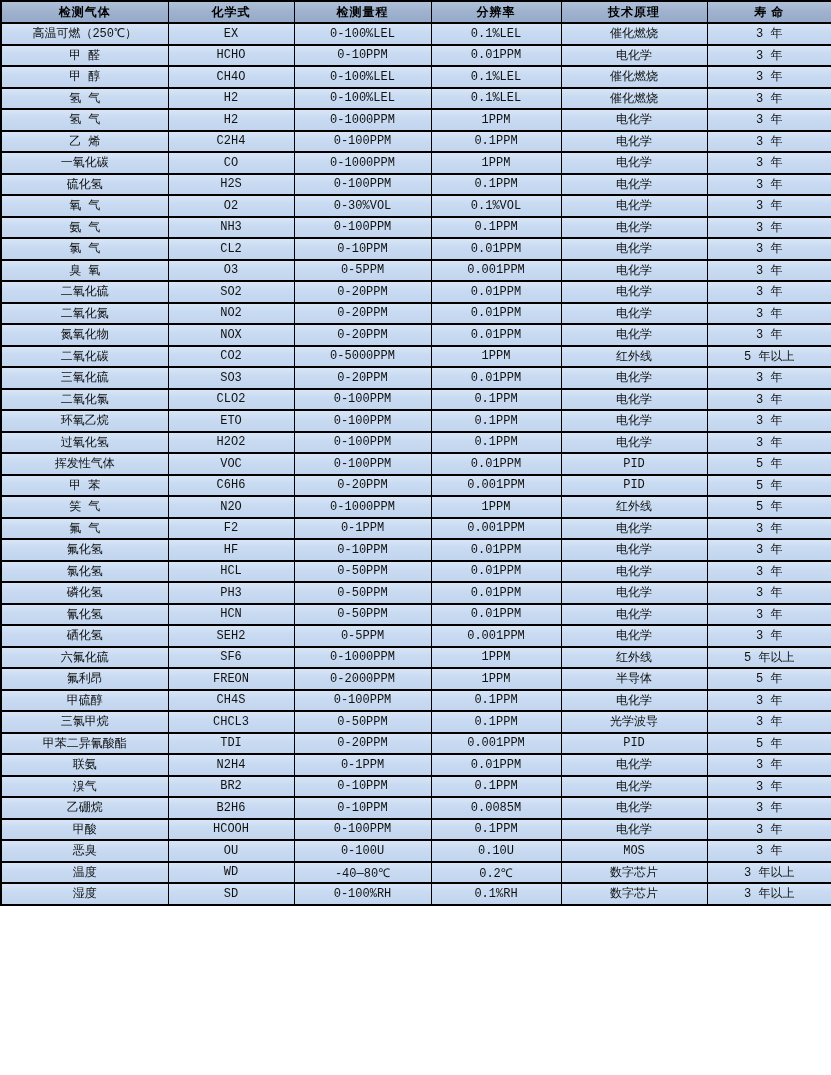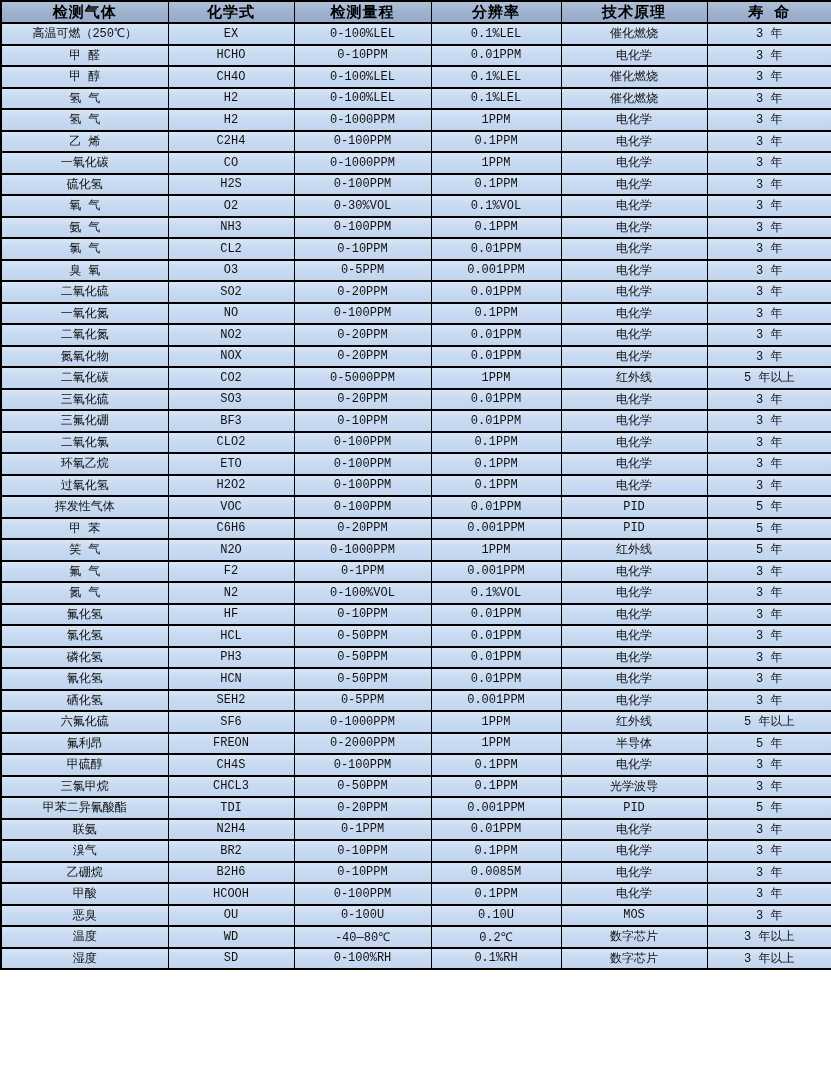--- a/index.html
+++ b/index.html
@@ -29,25 +29,26 @@
     border-top-width: 2px;
     border-bottom-width: 2px;
     text-align: center;
     vertical-align: middle;
     padding: 0 2px;
     overflow: hidden;
     white-space: nowrap;
   }
   thead th {
     height: 20px;
-    font-size: 15px;
+    font-size: 12px;
     font-weight: bold;
     color: #000000;
     background: linear-gradient(180deg, #b0c1d8 0%, #9fb3cf 45%, #94aac8 100%);
     letter-spacing: 1px;
+    font-family: Liberation Serif, serif;
   }
   tbody td {
     height: 19.5px;
     font-size: 12px;
     background: linear-gradient(180deg, #d9e5f6 0%, #c8dbf2 40%, #c2d5ee 100%);
   }
   td.col-range, td.col-resolution, td.col-formula {
     letter-spacing: 0px;
   }
 </style>
@@ -172,28 +173,20 @@
       </tr>
       <tr data-name="table-row">
         <td class="col-gas" data-name="cell-gas">二氧化硫</td>
         <td class="col-formula" data-name="cell-formula">SO2</td>
         <td class="col-range" data-name="cell-range">0-20PPM</td>
         <td class="col-resolution" data-name="cell-resolution">0.01PPM</td>
         <td class="col-principle" data-name="cell-principle">电化学</td>
         <td class="col-lifespan" data-name="cell-lifespan">3 年</td>
       </tr>
       <tr data-name="table-row">
-        <td class="col-gas" data-name="cell-gas">一氧化氮</td>
-        <td class="col-formula" data-name="cell-formula">NO</td>
-        <td class="col-range" data-name="cell-range">0-100PPM</td>
-        <td class="col-resolution" data-name="cell-resolution">0.1PPM</td>
-        <td class="col-principle" data-name="cell-principle">电化学</td>
-        <td class="col-lifespan" data-name="cell-lifespan">3 年</td>
-      </tr>
-      <tr data-name="table-row">
         <td class="col-gas" data-name="cell-gas">二氧化氮</td>
         <td class="col-formula" data-name="cell-formula">NO2</td>
         <td class="col-range" data-name="cell-range">0-20PPM</td>
         <td class="col-resolution" data-name="cell-resolution">0.01PPM</td>
         <td class="col-principle" data-name="cell-principle">电化学</td>
         <td class="col-lifespan" data-name="cell-lifespan">3 年</td>
       </tr>
       <tr data-name="table-row">
         <td class="col-gas" data-name="cell-gas">氮氧化物</td>
         <td class="col-formula" data-name="cell-formula">NOX</td>
@@ -207,28 +200,20 @@
         <td class="col-formula" data-name="cell-formula">CO2</td>
         <td class="col-range" data-name="cell-range">0-5000PPM</td>
         <td class="col-resolution" data-name="cell-resolution">1PPM</td>
         <td class="col-principle" data-name="cell-principle">红外线</td>
         <td class="col-lifespan" data-name="cell-lifespan">5 年以上</td>
       </tr>
       <tr data-name="table-row">
         <td class="col-gas" data-name="cell-gas">三氧化硫</td>
         <td class="col-formula" data-name="cell-formula">SO3</td>
         <td class="col-range" data-name="cell-range">0-20PPM</td>
-        <td class="col-resolution" data-name="cell-resolution">0.01PPM</td>
-        <td class="col-principle" data-name="cell-principle">电化学</td>
-        <td class="col-lifespan" data-name="cell-lifespan">3 年</td>
-      </tr>
-      <tr data-name="table-row">
-        <td class="col-gas" data-name="cell-gas">三氟化硼</td>
-        <td class="col-formula" data-name="cell-formula">BF3</td>
-        <td class="col-range" data-name="cell-range">0-10PPM</td>
         <td class="col-resolution" data-name="cell-resolution">0.01PPM</td>
         <td class="col-principle" data-name="cell-principle">电化学</td>
         <td class="col-lifespan" data-name="cell-lifespan">3 年</td>
       </tr>
       <tr data-name="table-row">
         <td class="col-gas" data-name="cell-gas">二氧化氯</td>
         <td class="col-formula" data-name="cell-formula">CLO2</td>
         <td class="col-range" data-name="cell-range">0-100PPM</td>
         <td class="col-resolution" data-name="cell-resolution">0.1PPM</td>
         <td class="col-principle" data-name="cell-principle">电化学</td>
@@ -272,28 +257,20 @@
         <td class="col-range" data-name="cell-range">0-1000PPM</td>
         <td class="col-resolution" data-name="cell-resolution">1PPM</td>
         <td class="col-principle" data-name="cell-principle">红外线</td>
         <td class="col-lifespan" data-name="cell-lifespan">5 年</td>
       </tr>
       <tr data-name="table-row">
         <td class="col-gas" data-name="cell-gas">氟 气</td>
         <td class="col-formula" data-name="cell-formula">F2</td>
         <td class="col-range" data-name="cell-range">0-1PPM</td>
         <td class="col-resolution" data-name="cell-resolution">0.001PPM</td>
-        <td class="col-principle" data-name="cell-principle">电化学</td>
-        <td class="col-lifespan" data-name="cell-lifespan">3 年</td>
-      </tr>
-      <tr data-name="table-row">
-        <td class="col-gas" data-name="cell-gas">氮 气</td>
-        <td class="col-formula" data-name="cell-formula">N2</td>
-        <td class="col-range" data-name="cell-range">0-100%VOL</td>
-        <td class="col-resolution" data-name="cell-resolution">0.1%VOL</td>
         <td class="col-principle" data-name="cell-principle">电化学</td>
         <td class="col-lifespan" data-name="cell-lifespan">3 年</td>
       </tr>
       <tr data-name="table-row">
         <td class="col-gas" data-name="cell-gas">氟化氢</td>
         <td class="col-formula" data-name="cell-formula">HF</td>
         <td class="col-range" data-name="cell-range">0-10PPM</td>
         <td class="col-resolution" data-name="cell-resolution">0.01PPM</td>
         <td class="col-principle" data-name="cell-principle">电化学</td>
         <td class="col-lifespan" data-name="cell-lifespan">3 年</td>

